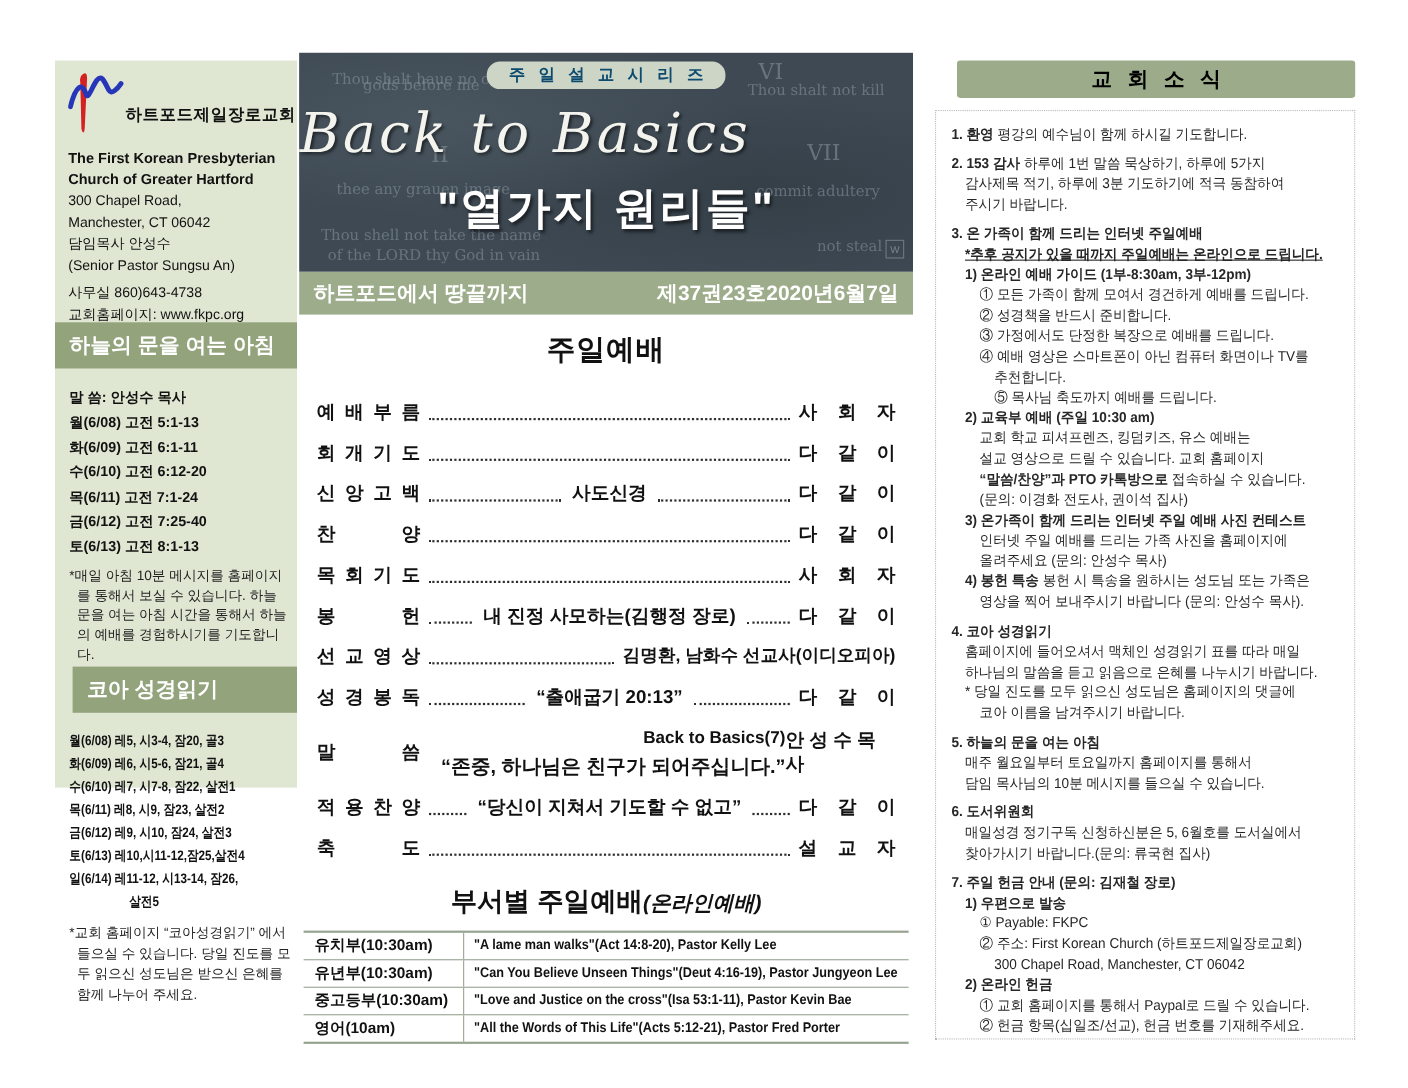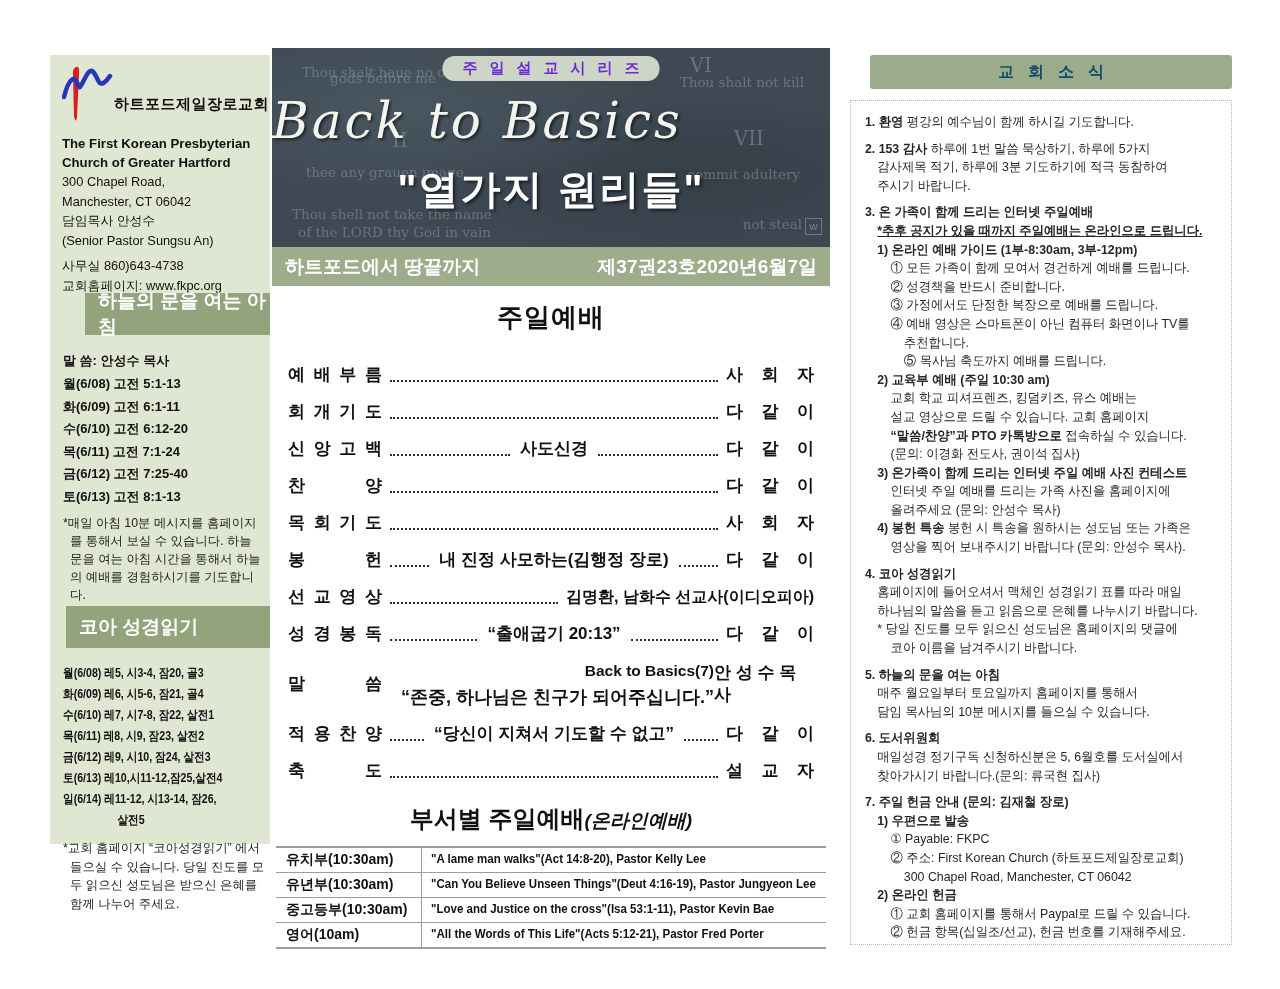--- a/index.html
+++ b/index.html
@@ -1,31 +1,31 @@
 <!DOCTYPE html>
 <html><head>
 <meta charset="utf-8">
 <style>
   html,body{margin:0;padding:0;background:#fff;}
   #page{position:relative;width:1280px;height:989px;background:#ffffff;overflow:hidden;
         font-family:"Liberation Sans",sans-serif;color:#111;}
 
   
-  #left-panel{position:absolute;left:50px;top:55px;width:220px;height:789px;background:#dfe7d3;}
+  #left-panel{position:absolute;left:50px;top:55px;width:220px;height:661px;background:#dfe7d3;}
   .addr{position:absolute;top:8px;left:12px;right:8px;}
   .logo-row{position:relative;height:64px;}
   .logo{position:absolute;left:0;top:0;}
   .kr-name{position:absolute;left:52px;top:32px;font-size:15px;font-weight:700;white-space:nowrap;letter-spacing:.5px;}
   .en-name{font-weight:700;font-size:13.2px;line-height:19px;}
   .en-first{margin-top:7px;}
   .addr-line{font-size:12.8px;line-height:19.5px;}
   .addr-gap{margin-top:6px;}
   .sec-hdr{position:absolute;left:0;right:0;height:42px;background:#93a47d;color:#fff;
            font-size:19px;font-weight:700;display:flex;align-items:center;padding-left:13px;box-sizing:border-box;}
-  .hdr1{top:238px;margin-left:35px;}
+  .hdr1{top:238px;}
   .hdr2{top:551px;margin-left:16px;}
   .morning{position:absolute;top:294px;left:13px;right:4px;font-size:13px;}
   .m-line{font-weight:700;line-height:24px;white-space:nowrap;}
   .bon-row{display:flex;font-weight:700;}
   .bon-label{width:42px;flex:none;line-height:22.5px;}
   .rd{line-height:22.5px;white-space:nowrap;}
   .note{margin-top:6px;font-size:12.4px;line-height:18px;padding-left:7px;text-indent:-7px;color:#222;}
   .koa{position:absolute;top:602px;left:13px;right:2px;font-size:12.5px;}
   .koa .rd{line-height:21px;font-weight:700;transform:scaleX(.85);transform-origin:0 50%;}
   .koa .rd.first{margin-top:6px;}
@@ -37,21 +37,21 @@
   .banner{position:relative;height:199px;background:
           radial-gradient(ellipse at 22% 30%, #4a565f 0%, rgba(74,86,95,0) 45%),
           radial-gradient(ellipse at 75% 65%, #353f48 0%, rgba(53,63,72,0) 50%),
           #3e4953;overflow:hidden;}
   .bg-t{position:absolute;color:#8a96a1;opacity:.55;font-family:"DejaVu Serif",serif;font-size:13.5px;white-space:nowrap;}
   .bt0{left:30px;top:16px;} .bt1{left:58px;top:22px;} .bt2{left:34px;top:116px;}
   .bt3{left:20px;top:158px;} .bt4{left:26px;top:176px;}
   .bt5{right:118px;top:5px;font-size:20px;} .bt6{right:26px;top:26px;}
   .bt7{right:66px;top:78px;font-size:20px;} .bt8{right:30px;top:118px;}
   .bt9{right:28px;top:168px;} .bt10{left:120px;top:80px;font-size:20px;}
-  .series-box{position:absolute;top:8px;left:50%;transform:translateX(-50%);background:#ccd5c6;color:#6d28d9;
+  .series-box{position:absolute;top:8px;left:50%;transform:translateX(-50%);background:#ccd5c6;color:#0c4a6e;
               padding:3px 8px 3px 20px;font-size:15px;font-weight:600;letter-spacing:12px;white-space:nowrap;border-radius:12px;}
   .script-title{position:absolute;top:44px;left:0;width:100%;text-align:left;color:#f4f4ef;
                 font-family:"DejaVu Serif",serif;font-style:italic;font-size:50px;letter-spacing:3px;
                 text-shadow:2px 2px 3px rgba(0,0,0,.55);}
   .banner-sub{position:absolute;top:114px;left:0;width:100%;text-align:center;color:#fff;
               font-weight:800;font-size:40px;letter-spacing:2px;text-shadow:2px 2px 3px rgba(0,0,0,.55);white-space:nowrap;}
   .stamp{position:absolute;right:8px;top:170px;width:15px;height:15px;border:1px solid #7c8791;color:#8a96a1;
          font-size:9px;display:flex;align-items:center;justify-content:center;opacity:.8;}
   .banner-bar{height:39px;background:#9dac8a;display:flex;justify-content:space-between;align-items:center;
               padding:0 13px;color:#fff;font-weight:700;font-size:19px;}
@@ -73,21 +73,21 @@
   .dept-table{margin:11px 4px 16px;border-top:2px solid #97a391;border-bottom:2px solid #97a391;}
   .dept-row{display:flex;align-items:stretch;border-bottom:1.5px solid #97a391;}
   .dept-row:last-child{border-bottom:none;}
   .dept-name{width:146px;flex:none;padding:3px 2px 3px 10px;border-right:1.5px solid #97a391;
              font-weight:700;font-size:14px;white-space:nowrap;box-sizing:border-box;}
   .dept-desc{flex:1;padding:3px 0 3px 10px;font-weight:700;font-size:12.8px;white-space:nowrap;
              transform:scaleX(.9);transform-origin:0 50%;}
 
   
   #news-panel{position:absolute;left:850px;top:55px;width:382px;}
-  .news-header{height:34px;border-radius:3px;background:#9cac8a;color:#0c4a6e;font-size:16px;font-weight:700;
+  .news-header{height:34px;border-radius:3px;background:#9cac8a;color:#000000;font-size:19px;font-weight:700;
                letter-spacing:14px;padding-left:14px;display:flex;align-items:center;justify-content:center;margin-left:20px;}
   .news-box{margin-top:11px;border:1px dotted #b8b8b8;padding:12px 6px 10px 12px;height:845px;
             box-sizing:border-box;overflow:hidden;}
   .news-line{font-size:13px;line-height:18.6px;white-space:nowrap;transform:scaleX(.95);
              transform-origin:0 50%;color:#262626;}
   .nl-h{font-weight:700;}
   .news-line.u .nl-h{text-decoration:underline;}
   .news-line.gap{margin-top:8px;}
   .news-line.ind0{padding-left:2px;}
   .news-line.ind1{padding-left:15px;}

